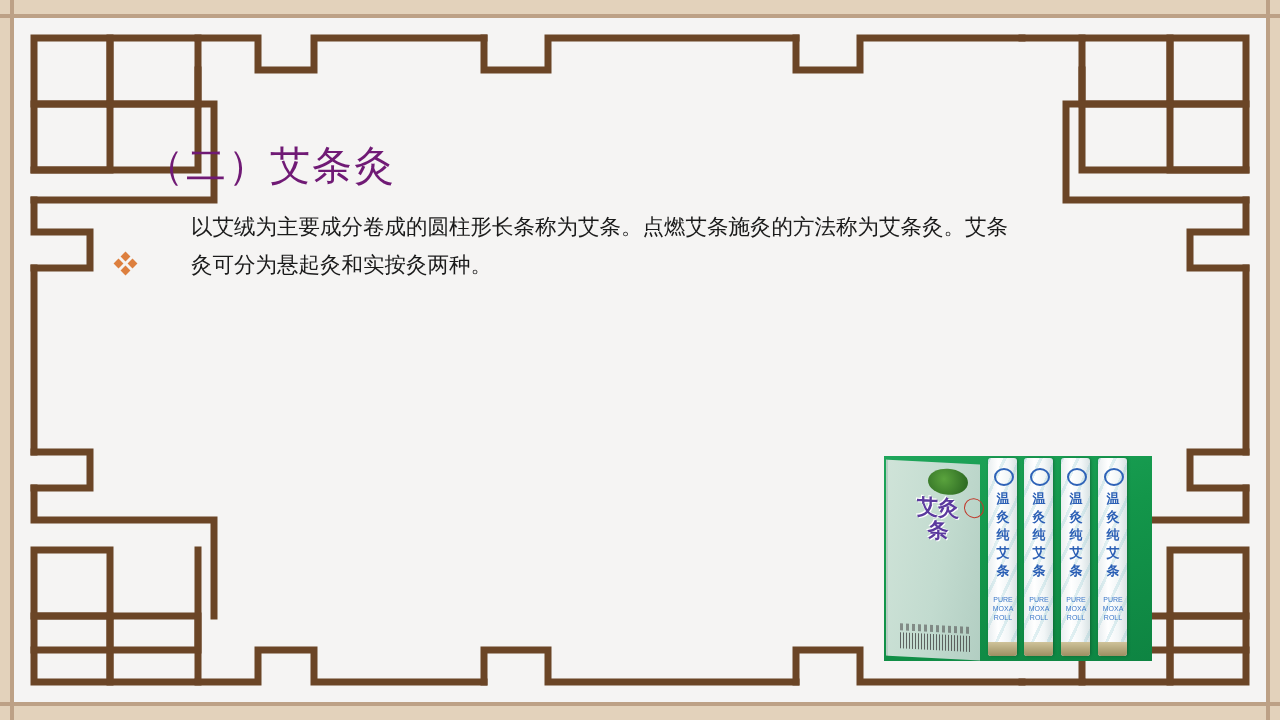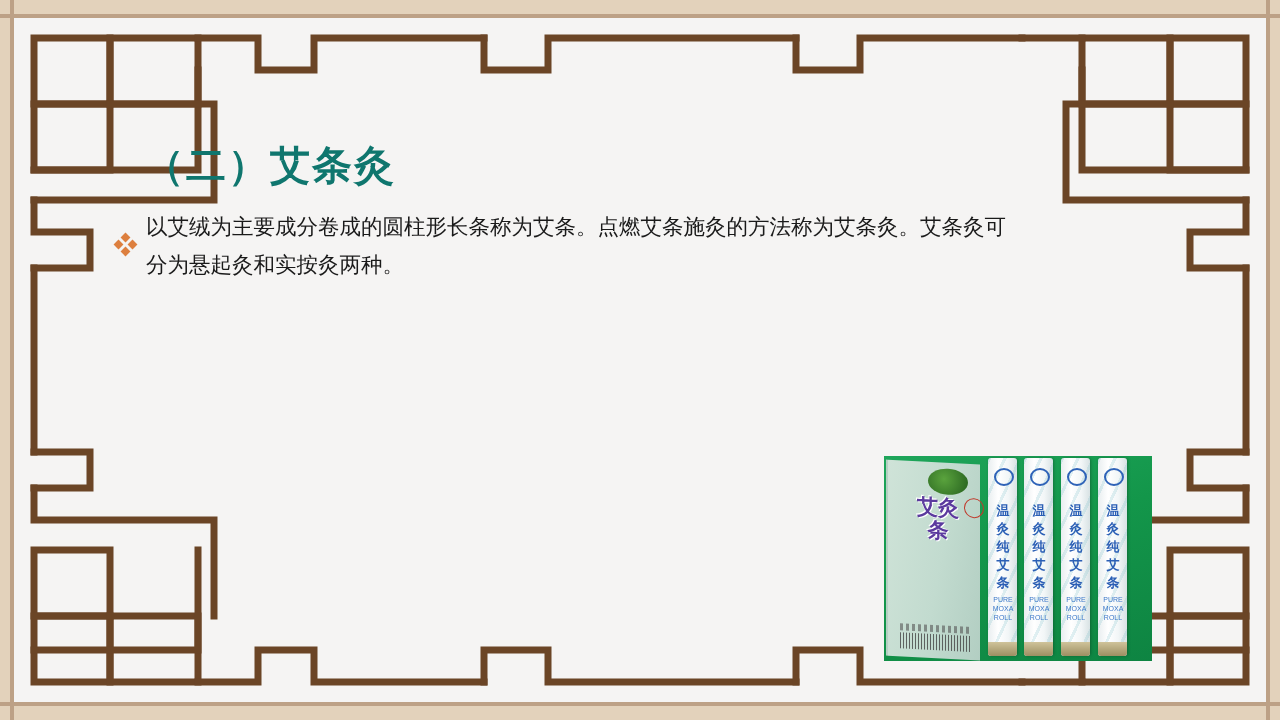--- a/index.html
+++ b/index.html
@@ -27,29 +27,30 @@
 
   
   .fret{position:absolute;inset:0;pointer-events:none;}
   .fret svg{display:block;width:100%;height:100%;}
 
   
   #content{position:absolute;left:0;top:0;right:0;bottom:0;}
 
   #title{
     position:absolute;left:130px;top:120px;
-    font-size:40px;font-weight:bold;color:#0f766e;
+    font-size:40px;font-weight:normal;color:#701a75;
     letter-spacing:2px;white-space:nowrap;
     font-family:"Liberation Serif","DejaVu Serif",serif;
   }
 
   #bullets{position:absolute;left:98px;top:190px;width:900px;}
   .bullet-row{
-    display:flex;align-items:center;
+    display:flex;align-items:flex-end;
     margin-bottom:10px;
+    gap:45px;
   }
   .bullet-mark{
     width:34px;flex:0 0 34px;
     position:relative;height:34px;margin-top:4px;
   }
   .bullet-mark i{
     position:absolute;width:7px;height:7px;background:#dd7f3e;
     transform:rotate(45deg);
   }
   .bullet-mark i.n{left:10px;top:3px;}
@@ -110,21 +111,20 @@
   }
   .stick .logo{
     position:absolute;left:6px;top:10px;width:16px;height:14px;border-radius:50%;
     border:2px solid #2f63b8;
   }
   .stick .vt{
     position:absolute;left:4px;top:32px;width:22px;
     color:#2b5fb5;font-weight:bold;font-size:13px;line-height:18px;
     text-align:center;
     font-family:"Liberation Serif","DejaVu Serif",serif;
-    margin-top:12px;
   }
   .stick .en{
     position:absolute;left:2px;bottom:34px;width:26px;
     color:#3d79c9;font-size:7px;line-height:9px;text-align:center;
     font-family:"Liberation Sans",sans-serif;
   }
   .stick .tip{
     position:absolute;left:0;right:0;bottom:0;height:14px;
     background:linear-gradient(180deg,#cfc39a,#9d8f62);
   }

